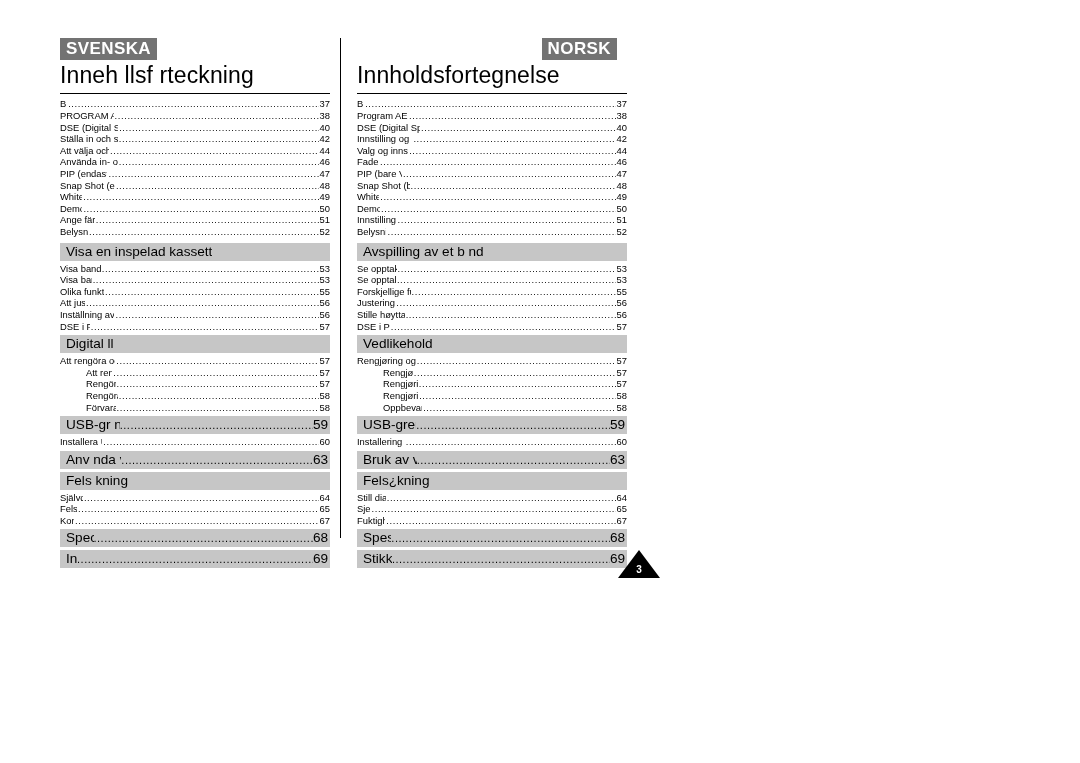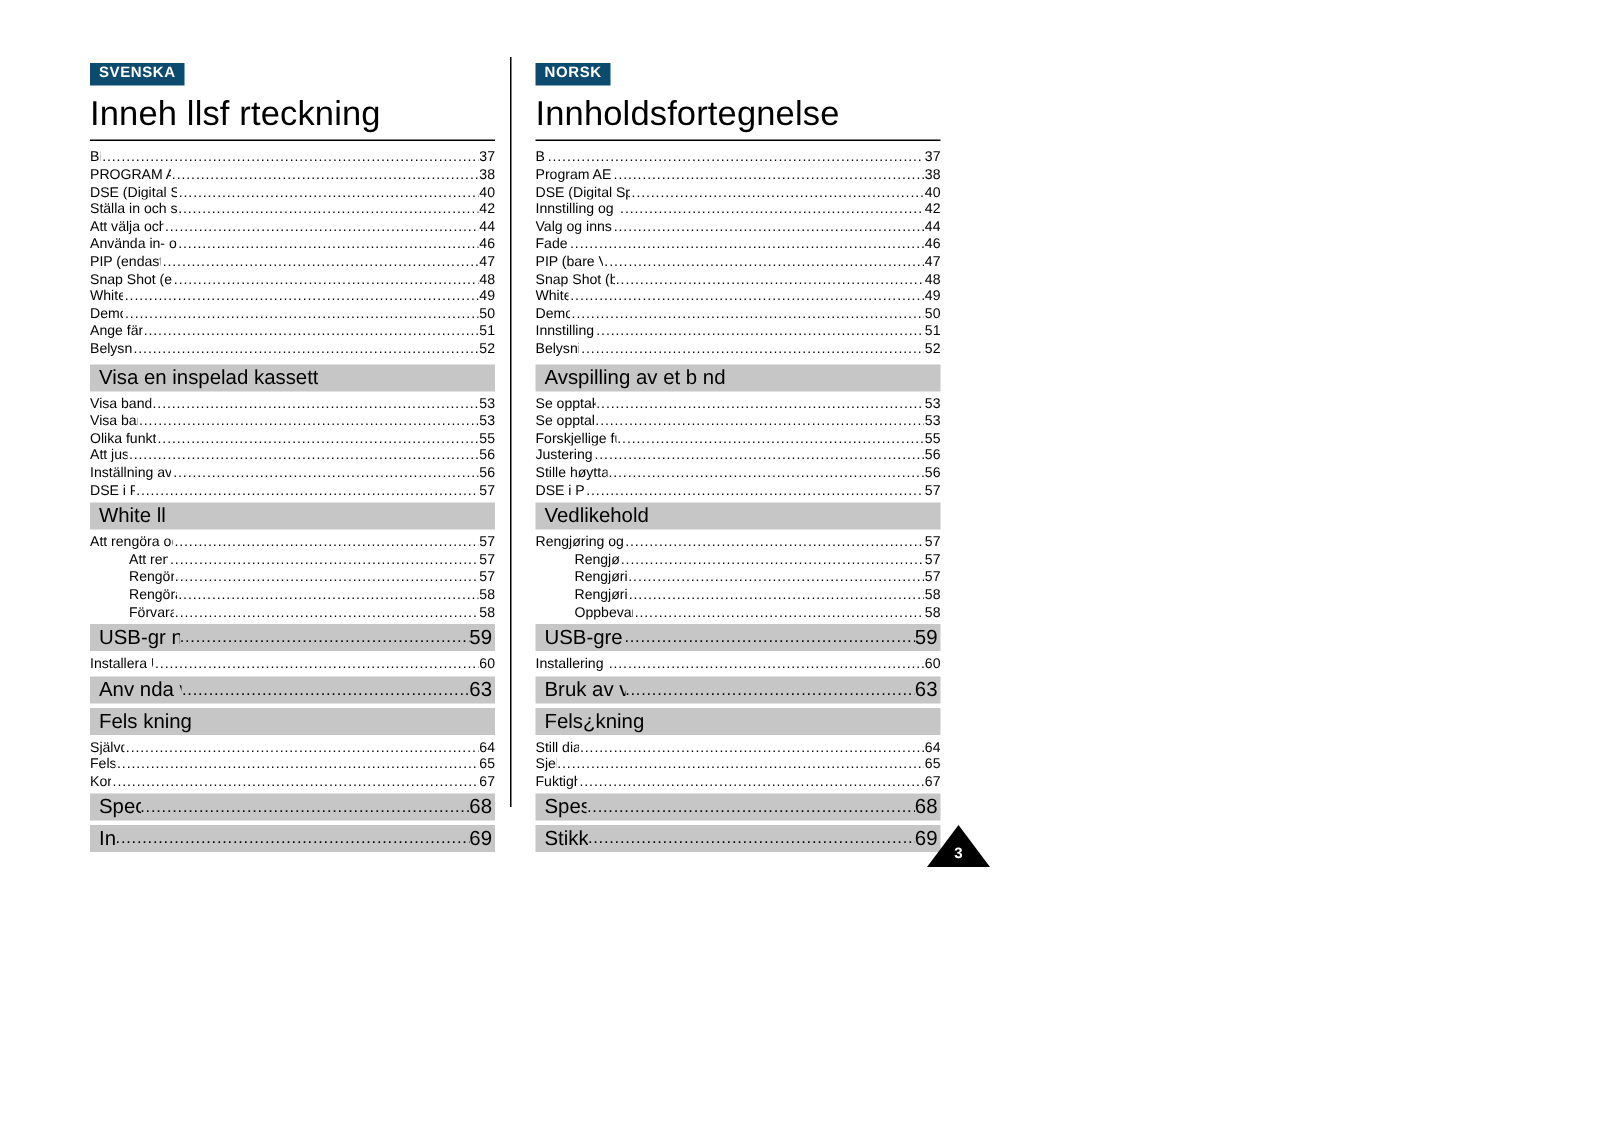--- a/index.html
+++ b/index.html
@@ -40,33 +40,34 @@
   .divider {
     width: 0;
     border-left: 1.6px solid #000;
     margin: 0 0 0 0;
     align-self: stretch;
   }
 
   
   .lang-badge {
     display: inline-block;
-    background: #0c4a6e;
+    background: #737373;
     color: #ffffff;
-    font-size: 10px;
+    font-size: 17px;
     font-weight: bold;
     letter-spacing: 0.4px;
     padding: 2px 6px 3px 6px;
     line-height: 1;
   }
   .badge-row {
     height: 22px;
   }
   .badge-row-right {
     height: 22px;
+    text-align: right;
     padding-right: 10px;
   }
 
   
   .chapter-title {
     font-size: 23px;
     font-weight: normal;
     line-height: 1.15;
     padding: 2px 0 4px 0;
     letter-spacing: 0.1px;
@@ -265,21 +266,21 @@
             <span class="lbl">Inställning av högtalare Speaker ON/OFF</span>
             <span class="dots">........................................................................................................................................................................................................</span>
             <span class="pg">56</span>
           </div>
           <div class="toc-row">
             <span class="lbl">DSE i PLAYER-läge</span>
             <span class="dots">........................................................................................................................................................................................................</span>
             <span class="pg">57</span>
           </div>
           <div class="band no-page">
-            <span class="lbl">White ll</span>
+            <span class="lbl">Digital ll</span>
           </div>
           <div class="toc-row">
             <span class="lbl">Att rengöra och ta hand om videokameran</span>
             <span class="dots">........................................................................................................................................................................................................</span>
             <span class="pg">57</span>
           </div>
           <div class="toc-row sub">
             <span class="lbl">Att rengöra sökaren</span>
             <span class="dots">........................................................................................................................................................................................................</span>
             <span class="pg">57</span>

